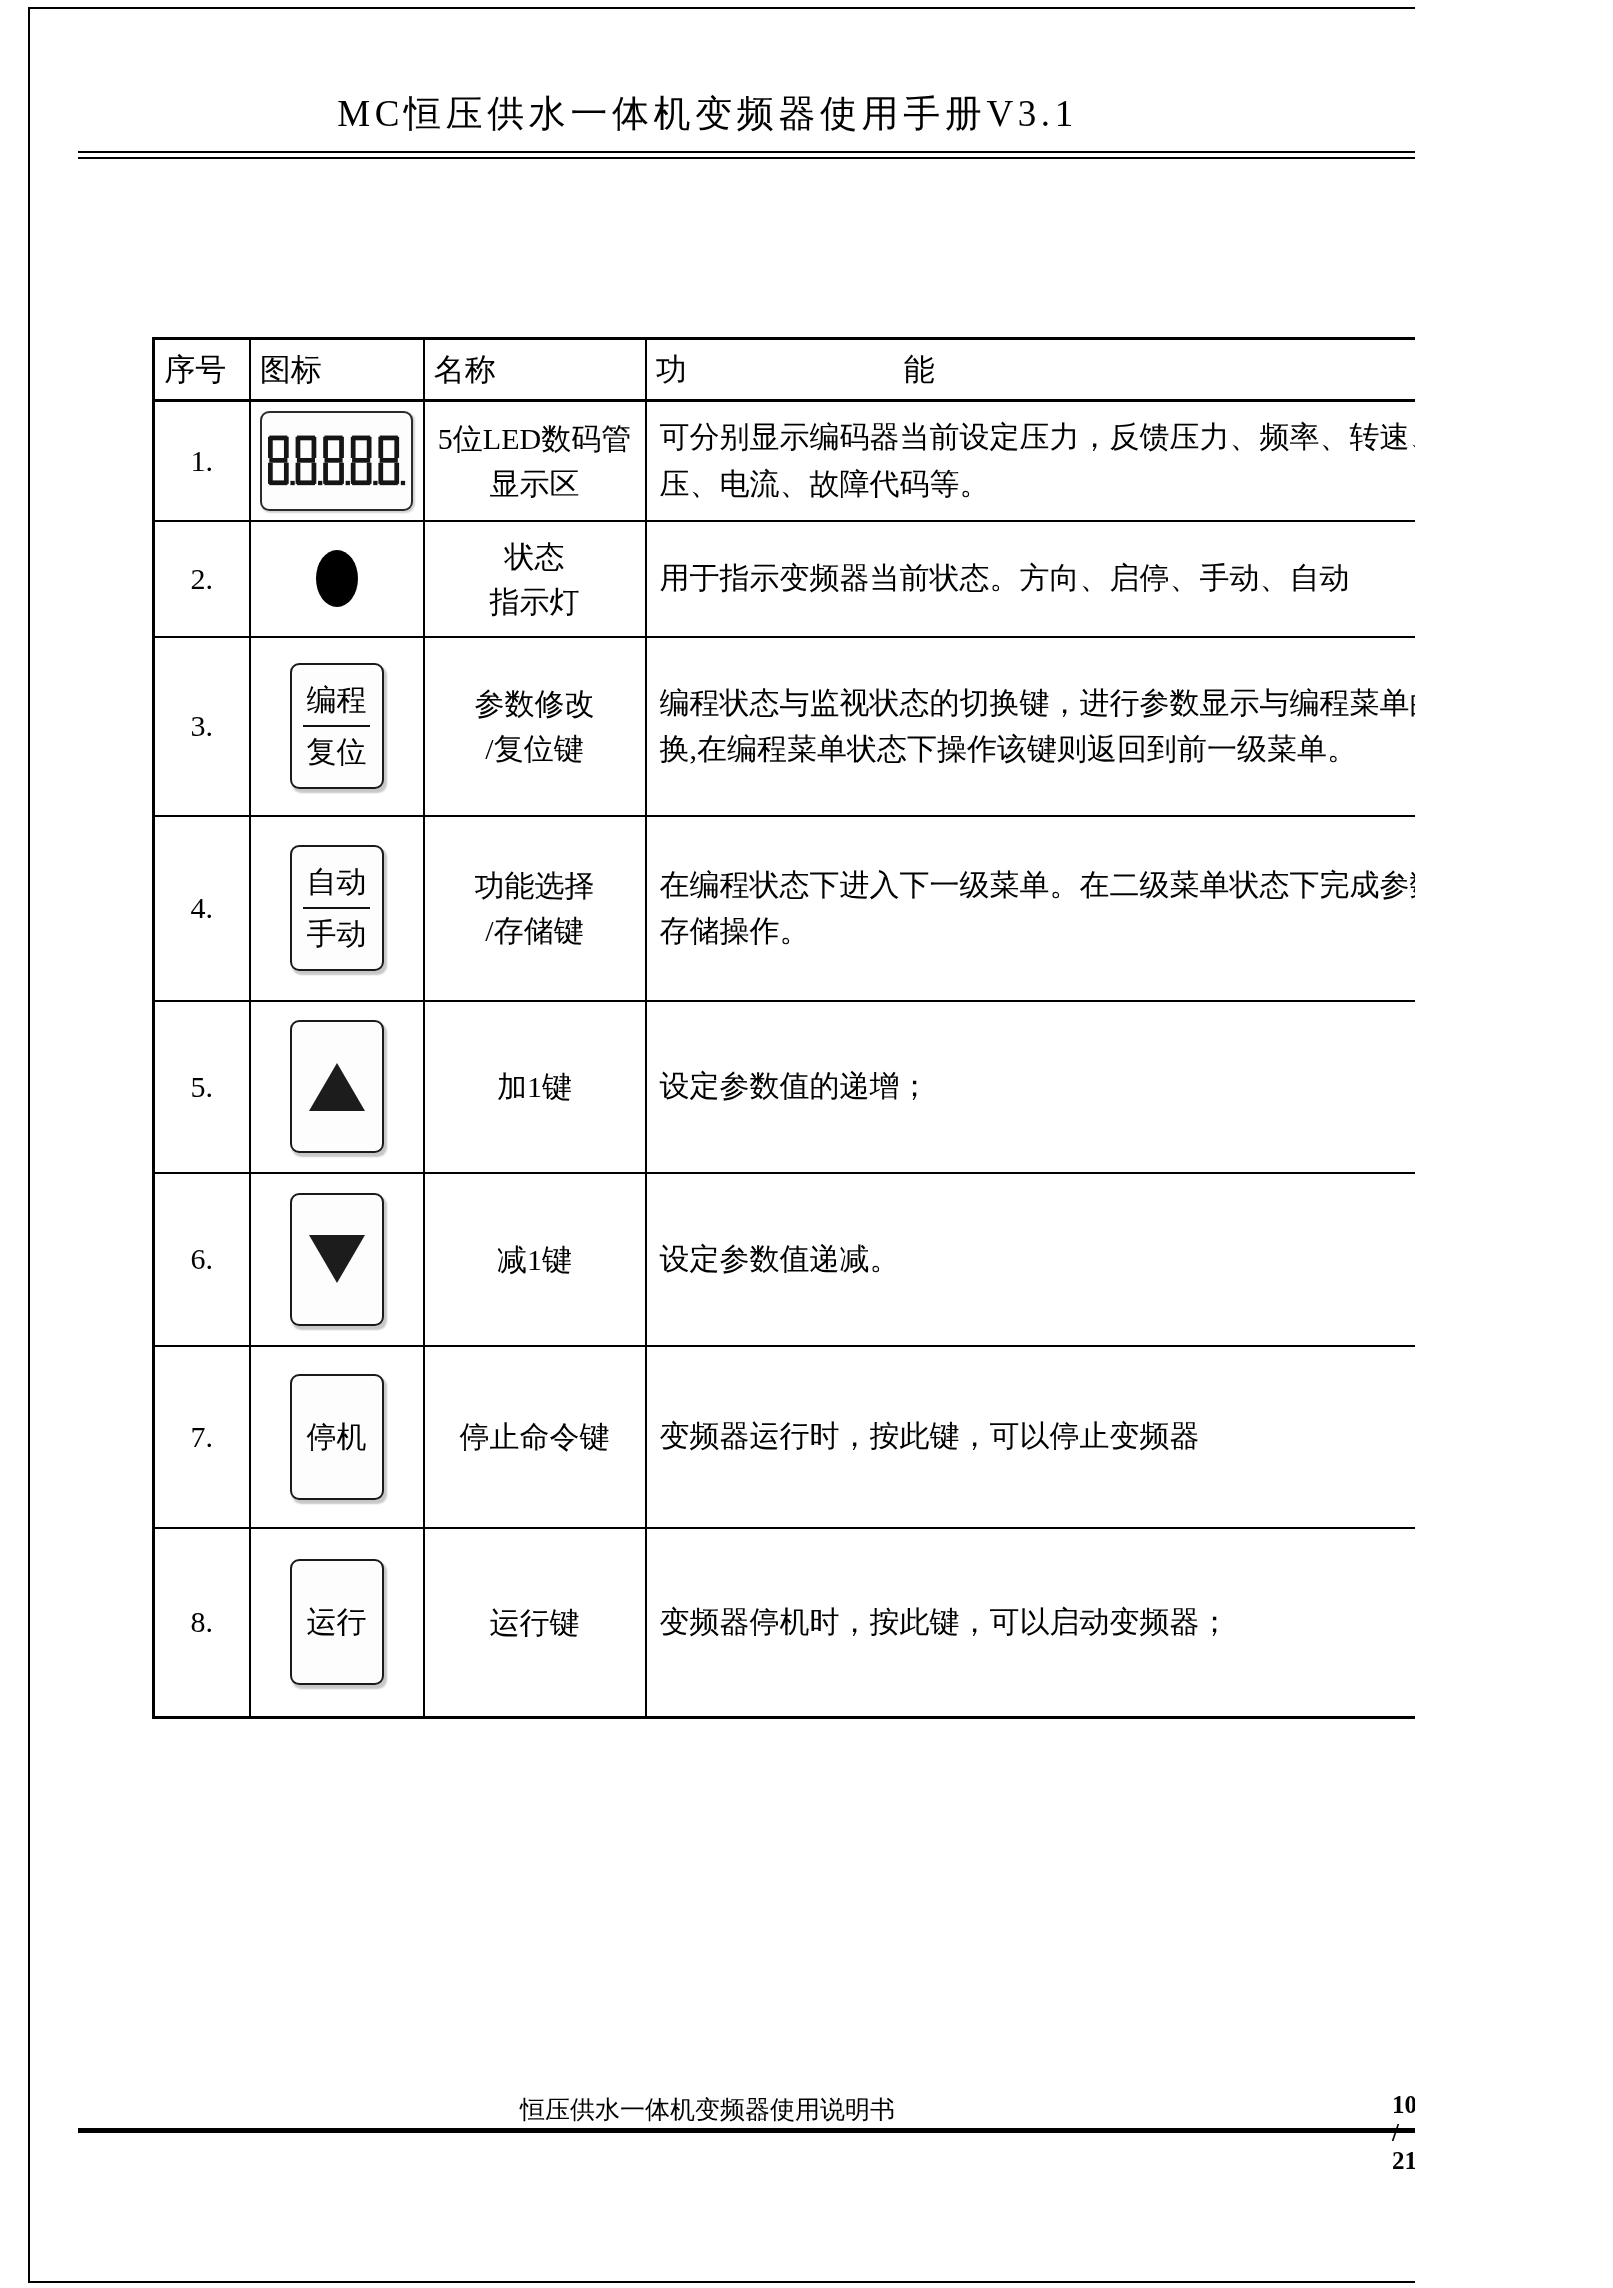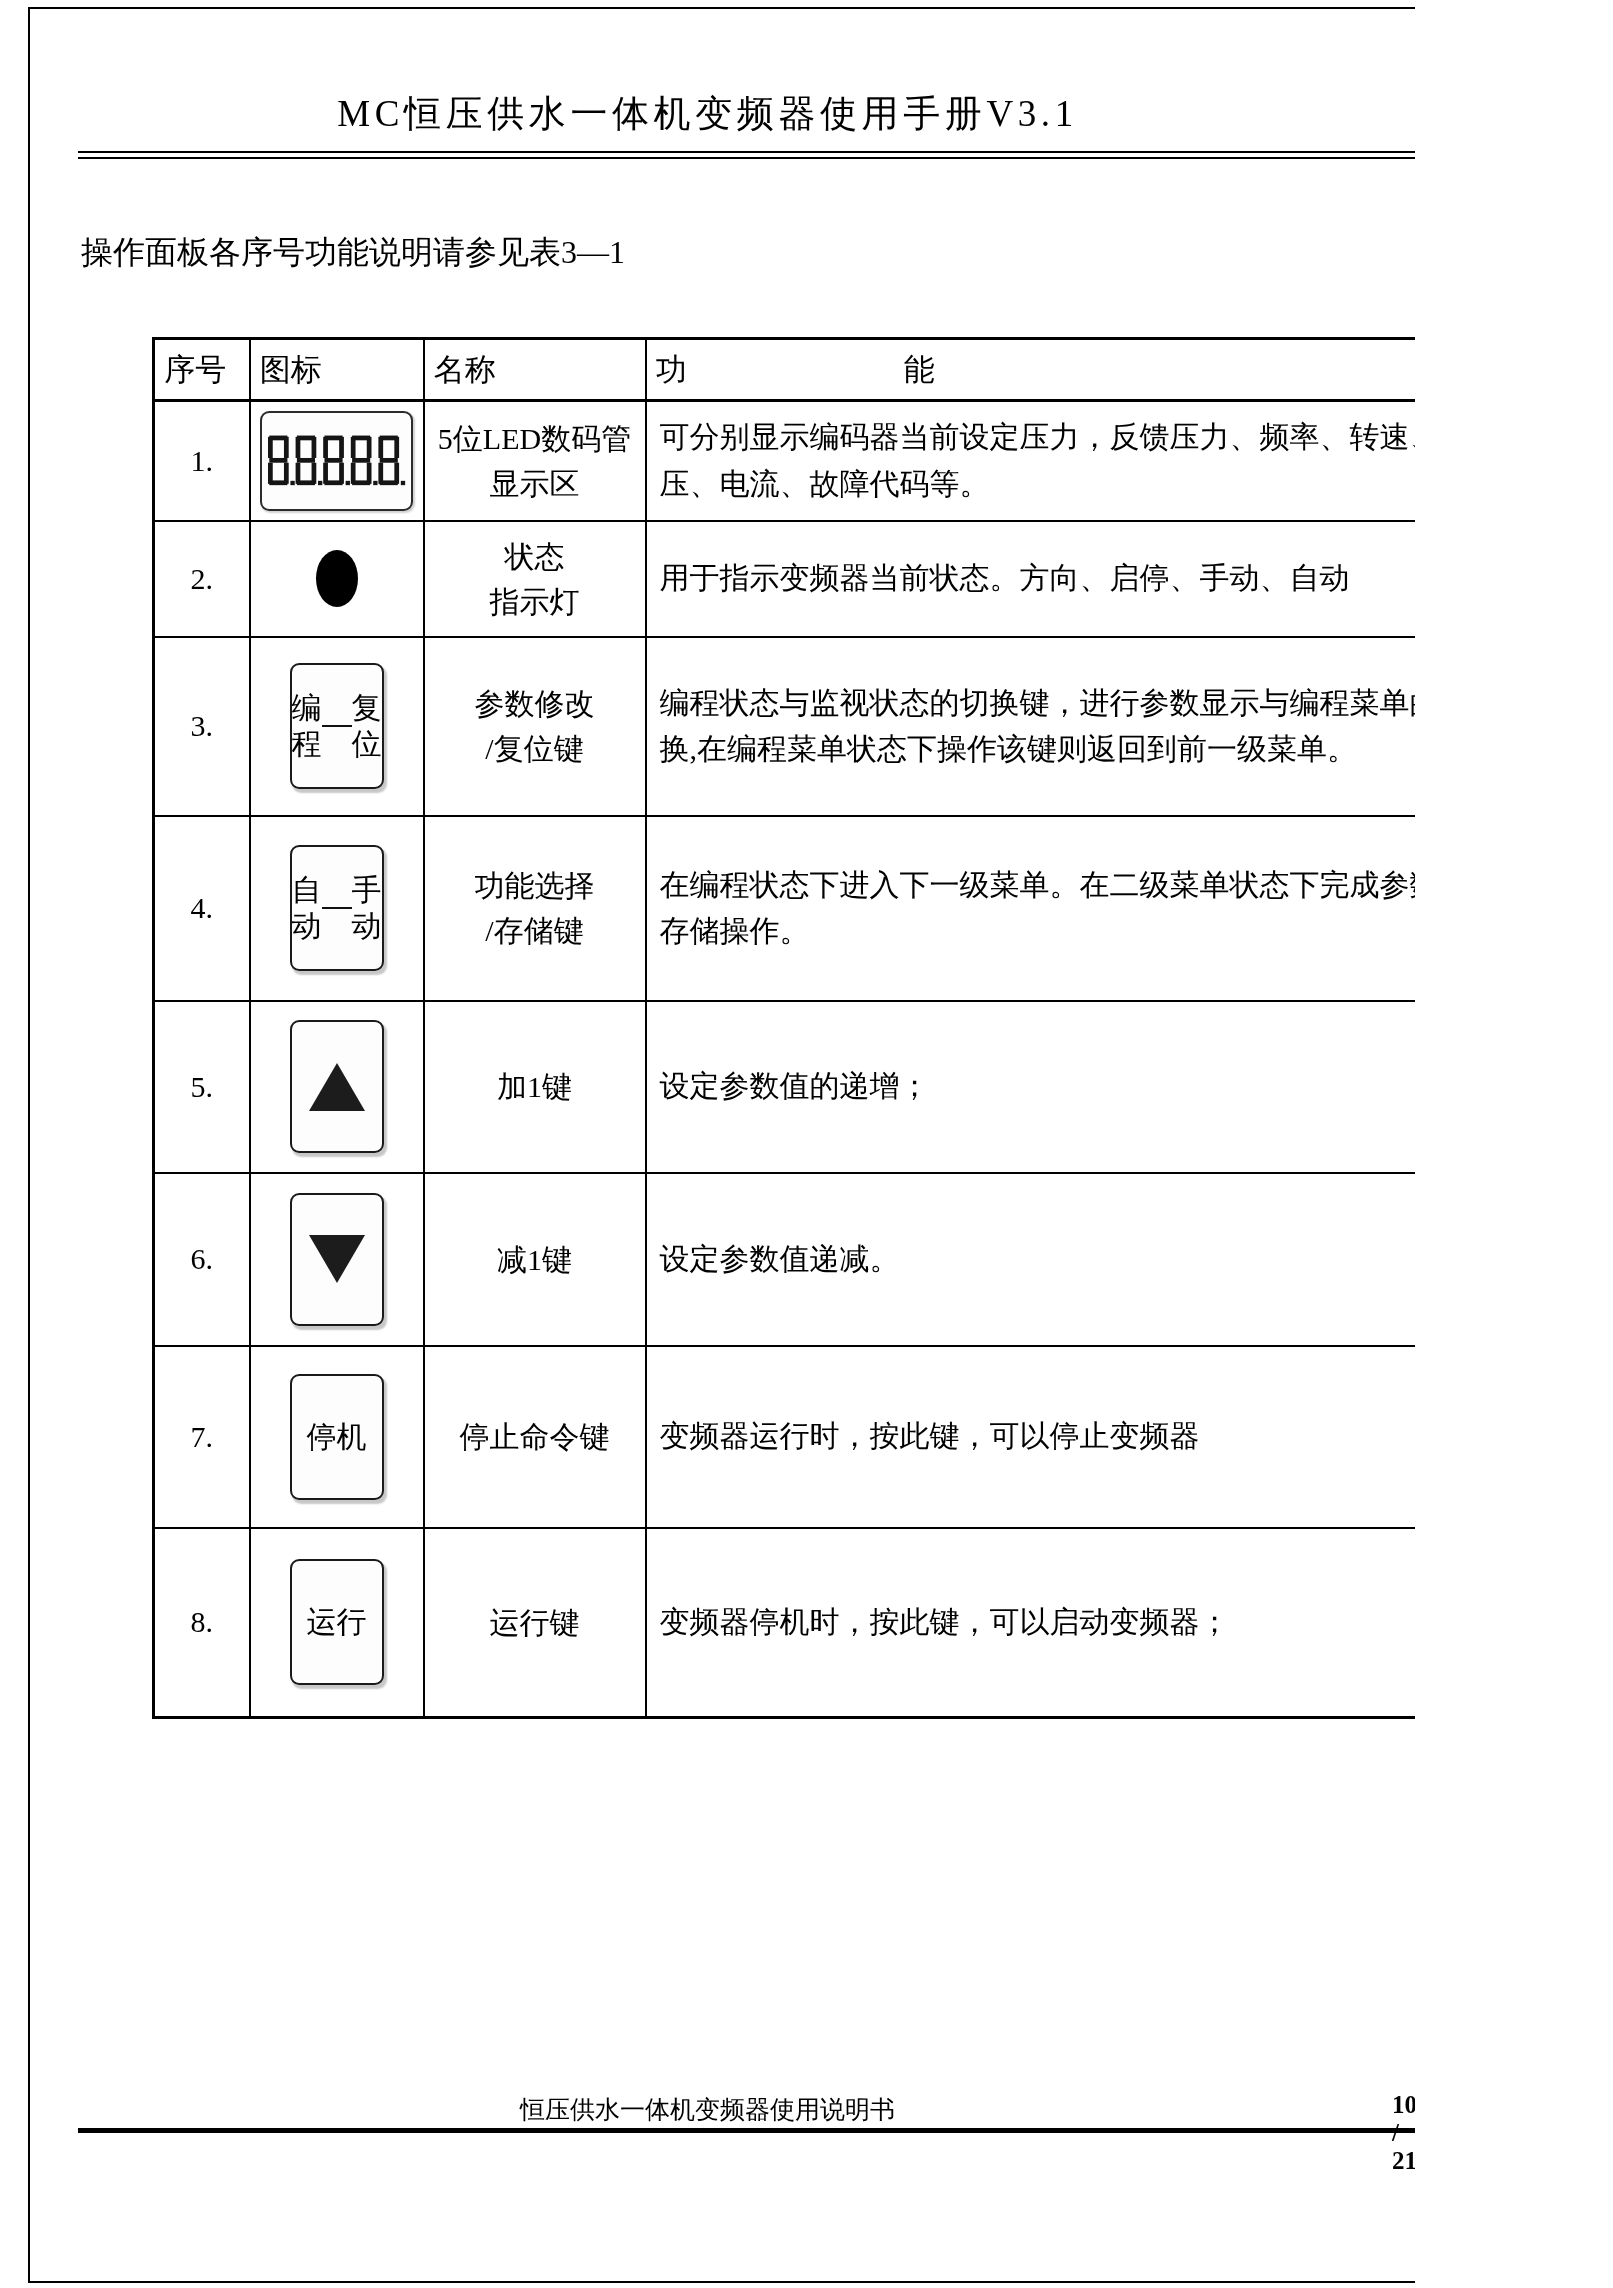--- a/index.html
+++ b/index.html
@@ -44,21 +44,21 @@
   .led-panel {
     display:inline-flex; justify-content:center; align-items:center;
     width:162px; height:96px; border:2.8px solid #2b2b2b; border-radius:9.2px;
     background:#fdfdfd; box-shadow:1.8px 1.8px 1.8px rgba(0,0,0,0.18);
   }
   
   .status-dot { width:42px; height:57px; background:#000; border-radius:50%; }
 
   
   .key {
-    display:inline-flex; flex-direction:row; align-items:center; justify-content:center;
+    display:inline-flex; flex-direction:column; align-items:center; justify-content:center;
     width:90px; height:122px; border:2.8px solid #1a1a1a; border-radius:9.2px;
     background:#fdfdfd; box-shadow:2.8px 3.7px 1.8px rgba(0,0,0,0.22);
     font-size:30px; line-height:1.2;
   }
   .key .frac-line { width:74%; height:2.8px; background:#111; margin:6.5px 0; }
   .key.tall { height:129px; }
   .tri-up {
     width:0; height:0;
     border-left:28px solid transparent; border-right:28px solid transparent;
     border-bottom:48px solid #1c1c1c;
@@ -85,21 +85,20 @@
 </style>
 </head>
 <body>
 
 <div class="page">
   <div class="page-border"></div>
 
   <div class="title">MC恒压供水一体机变频器使用手册V3.1</div>
   <div class="header-rule"></div>
 
-  <div class="intro">操作面板各序号功能说明请参见表3—1</div>
 
   <table class="func-table">
     <colgroup>
       <col style="width:96px">
         <col style="width:174px">
         <col style="width:222px">
         <col style="width:854px">
     </colgroup>
 
     <tbody>

